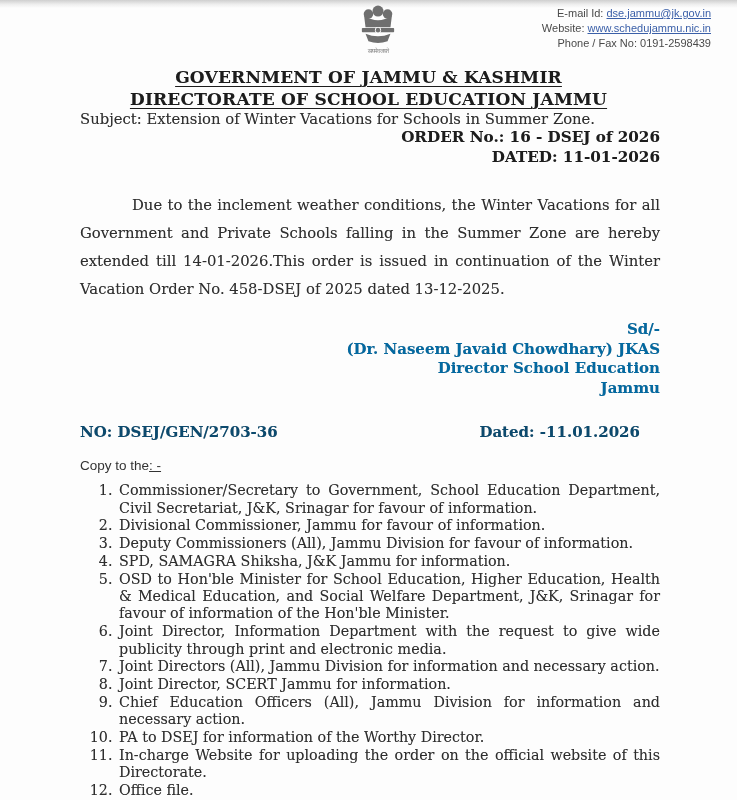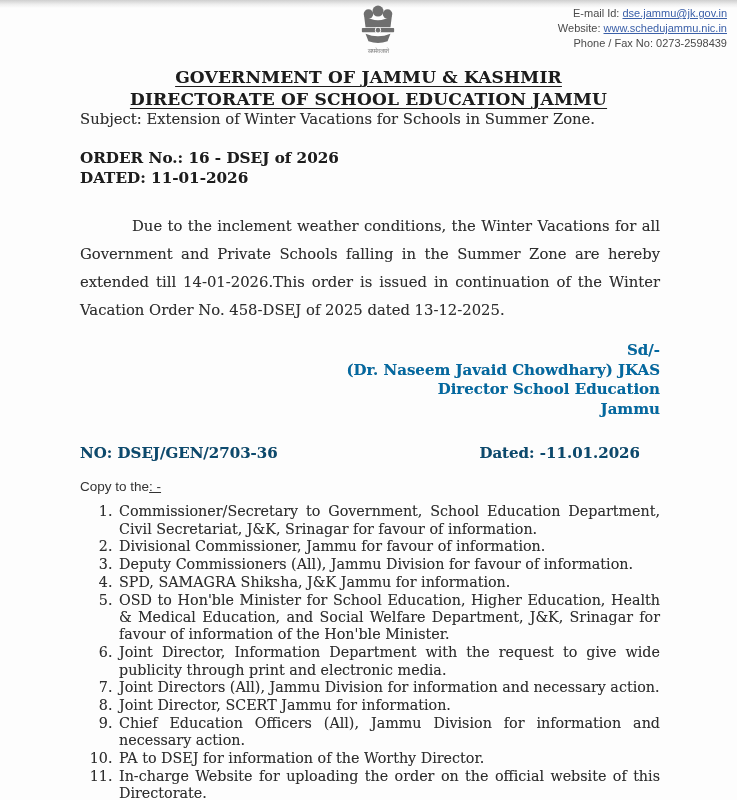--- a/index.html
+++ b/index.html
@@ -25,41 +25,41 @@
   .emblem {
     position: absolute; left: 352px; top: 3px; width: 52px; text-align: center;
   }
   .emblem svg { display: block; margin: 0 auto; }
   .emblem-caption {
     font-family: "DejaVu Sans", "Liberation Sans", sans-serif;
     font-size: 6px; line-height: 7px; height: 8px; overflow: hidden;
     color: #8a8a8a; letter-spacing: -1px; text-shadow: none;
   }
   .contact {
-    position: absolute; right: 10px; top: 6px;
+    position: absolute; right: 26px; top: 6px;
     font-family: "Liberation Sans", "DejaVu Sans", sans-serif;
     font-size: 11px; line-height: 15px; color: #4a4a4a;
     text-align: right; text-shadow: none;
   }
   .contact .link { color: #3a5fa8; text-decoration: underline; cursor: pointer; }
 
   
   .title { margin-top: 10px; text-align: center; }
   .title-line {
     display: inline-block; font-weight: bold; font-size: 17px; line-height: 22px;
     color: #1c1c1c; text-decoration: underline; text-underline-offset: 3px;
     letter-spacing: 0.2px;
     text-align: center;
   }
 
   .content { padding: 0 77px 0 80px; }
 
   .subject { font-size: 14.8px; }
 
-  .order-block { margin-top: 21px; text-align: left; font-weight: bold;
+  .order-block { text-align: right; font-weight: bold;
     font-size: 15.2px; line-height: 20px; color: #1d1d1d; }
 
   .body-par {
     margin-top: 24px; font-size: 14.8px; line-height: 28px;
     text-align: justify; text-indent: 52px;
   }
 
   .signature { margin-top: 17px; text-align: right; font-weight: bold;
     font-size: 15px; line-height: 19.6px; color: #0369a1; }
 
@@ -104,21 +104,21 @@
       <div>
         <span>E-mail Id:</span>
         <a class="link">dse.jammu@jk.gov.in</a>
       </div>
       <div>
         <span>Website:</span>
         <a class="link">www.schedujammu.nic.in</a>
       </div>
       <div>
         <span>Phone / Fax No:</span>
-        <span>0273-2598439</span>
+        <span>0191-2598439</span>
       </div>
     </div>
   </div>
 
   <div class="title">
     <div class="title-line">GOVERNMENT OF JAMMU &amp; KASHMIR</div><br>
     <div class="title-line">DIRECTORATE OF SCHOOL EDUCATION JAMMU</div>
   </div>
 
   <div class="content">

